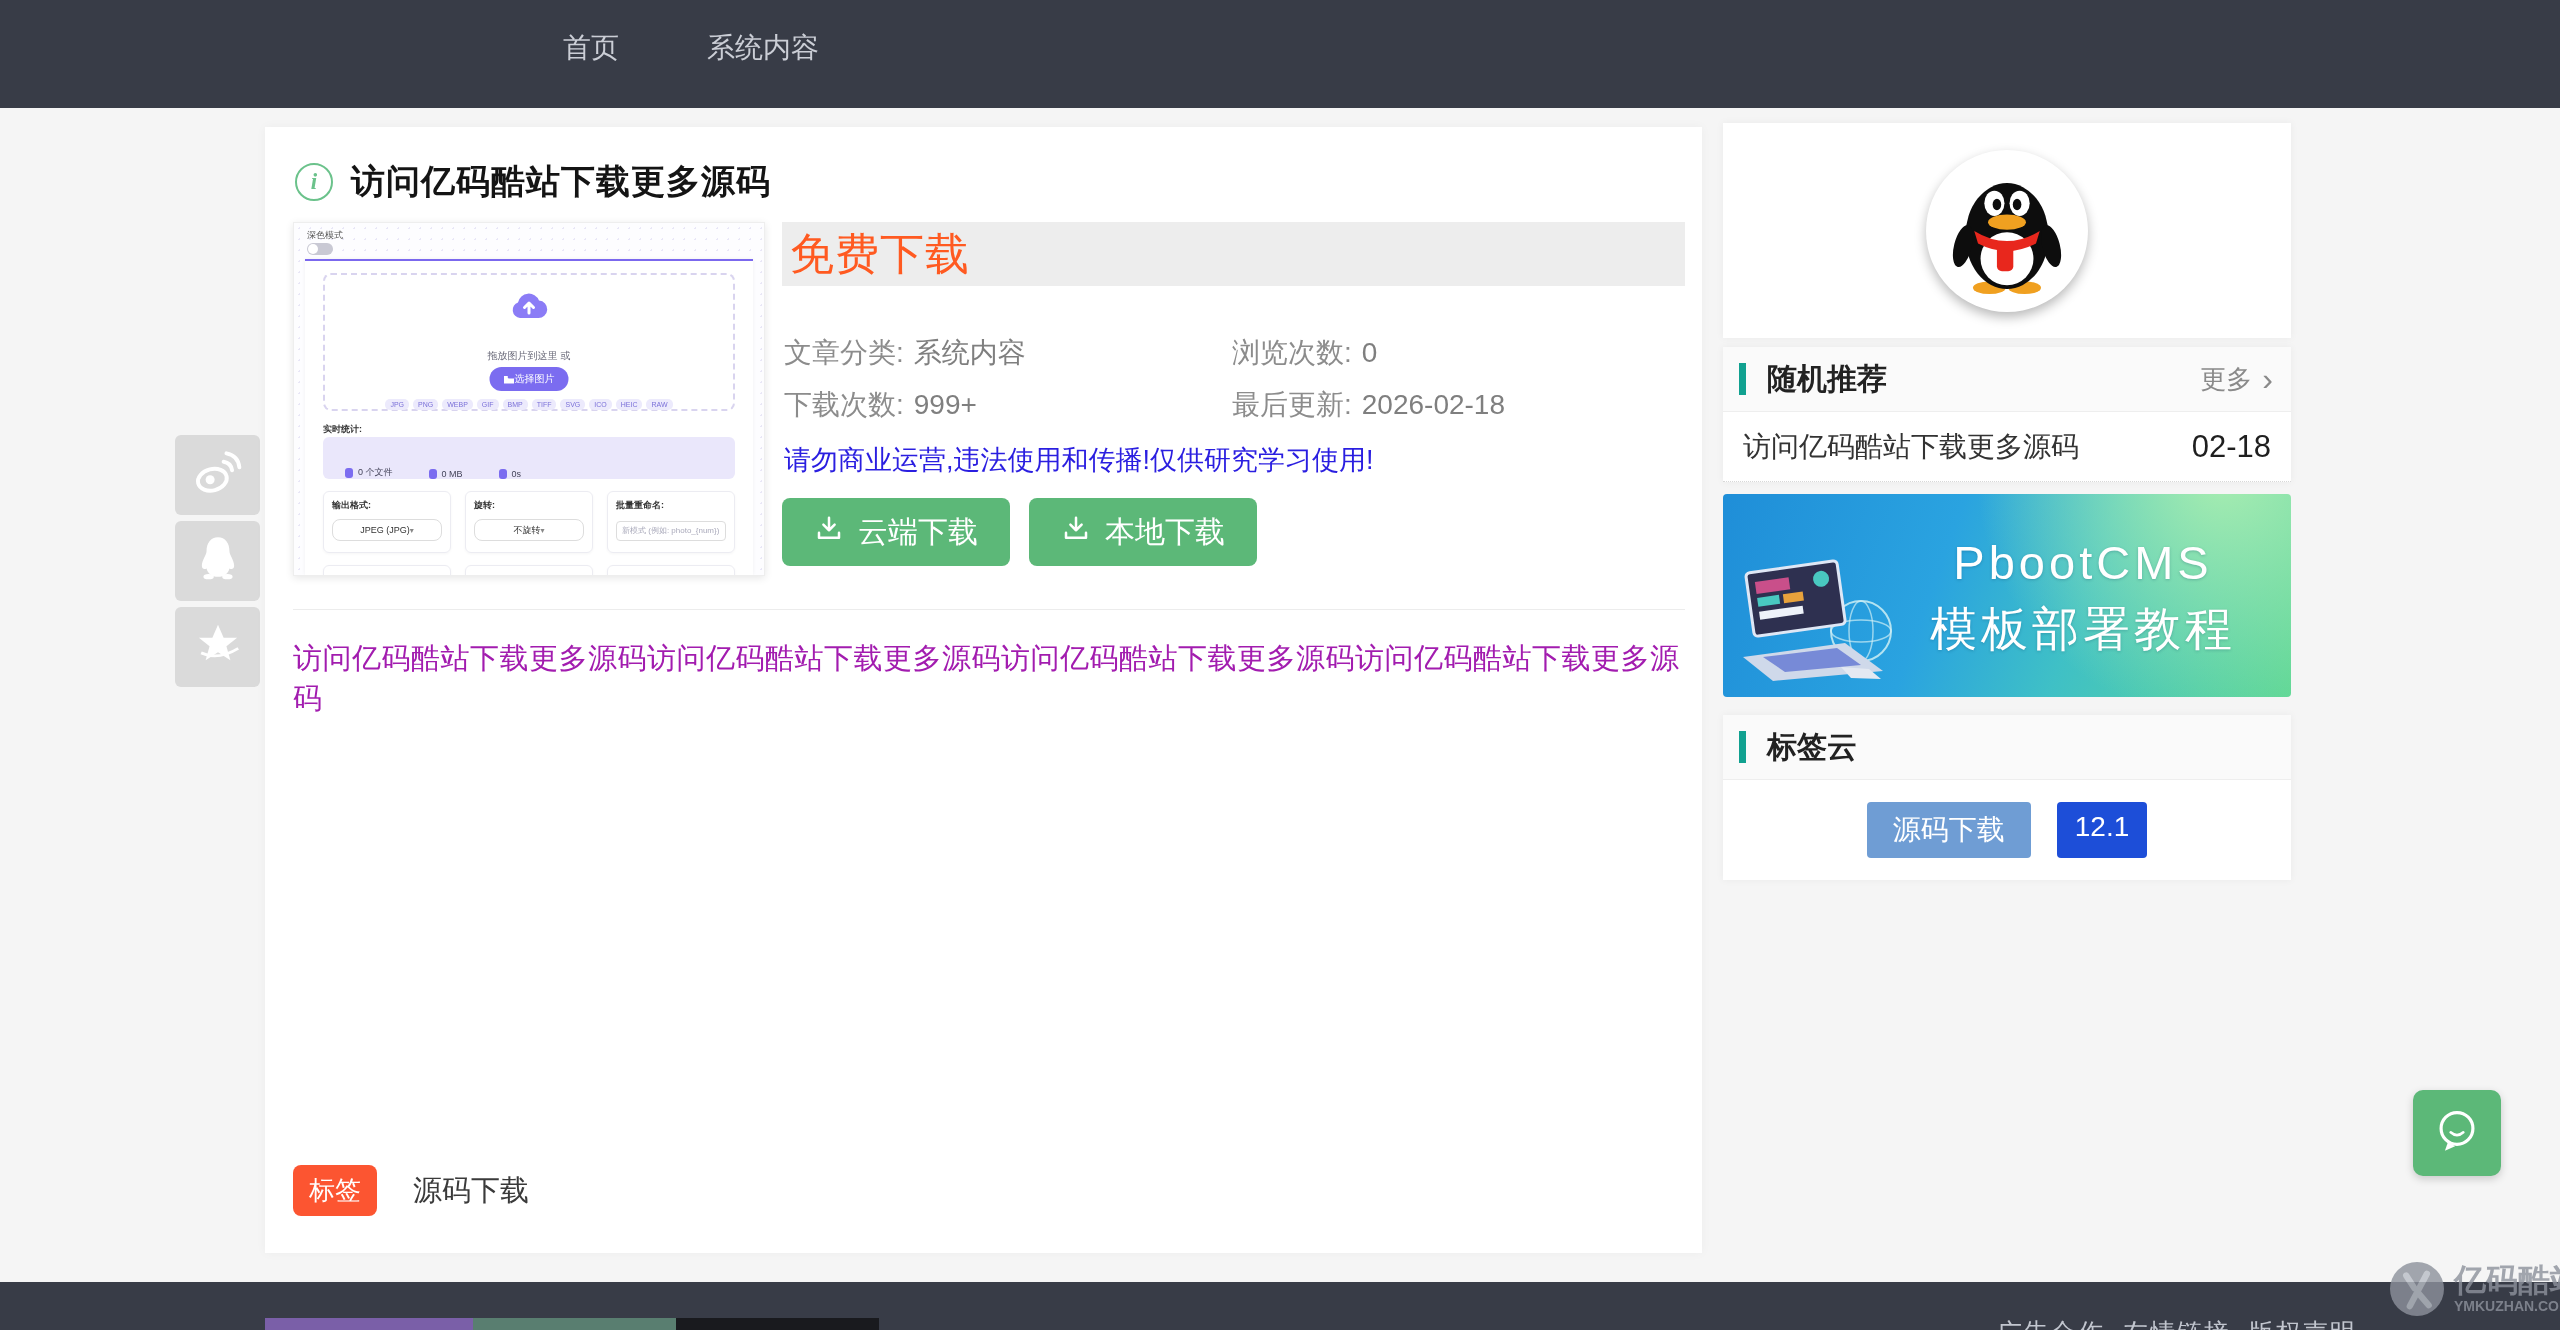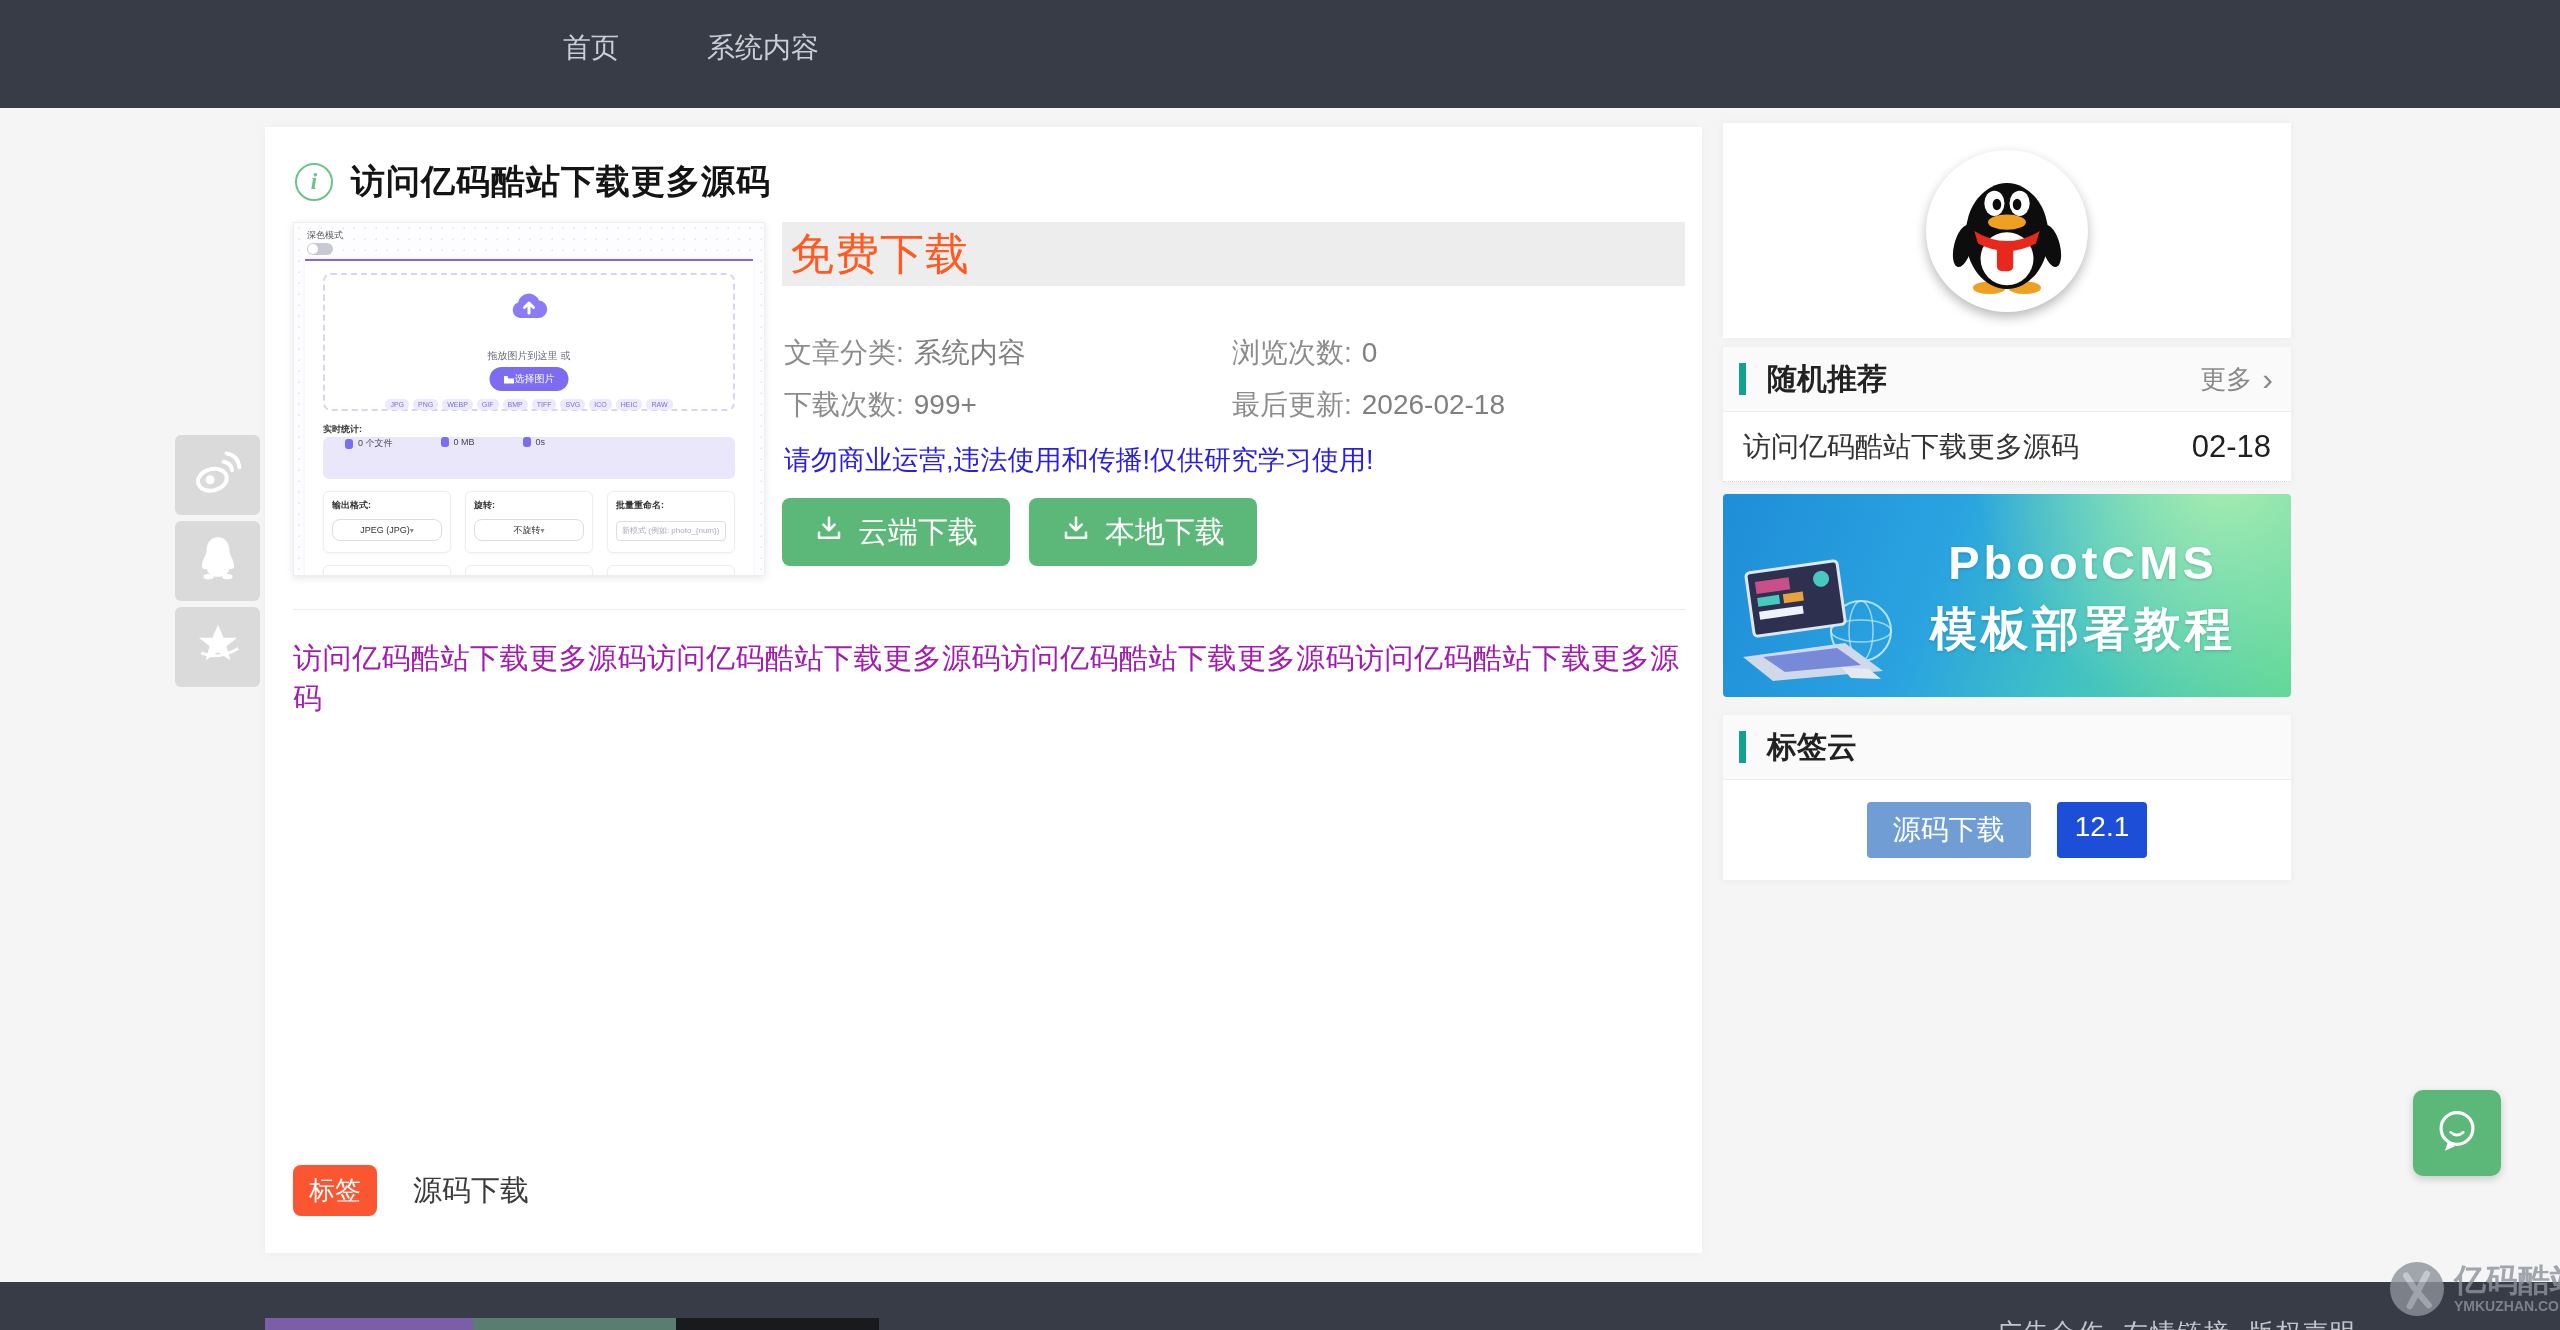--- a/index.html
+++ b/index.html
@@ -42,21 +42,21 @@
   .t-panel{position:absolute;left:11px;top:36px;right:11px;bottom:0;background:#fff;border-top:2px solid #7b68ee;box-shadow:0 0 4px rgba(0,0,0,.05)}
   .t-drop{position:absolute;left:18px;top:12px;right:18px;height:138px;border:2px dashed #d9d4ef;border-radius:8px;box-sizing:border-box}
   .t-cloud{position:absolute;left:50%;top:16px;transform:translateX(-50%)}
   .t-droptext{position:absolute;left:0;right:0;top:74px;text-align:center;font-size:10px;color:#6b6b7a}
   .t-selectbtn{position:absolute;left:50%;top:92px;transform:translateX(-50%);height:24px;padding:0 14px;border-radius:12px;
                background:#7b6cf0;color:#fff;font-size:10px;display:flex;align-items:center;white-space:nowrap}
   .t-pills{position:absolute;left:0;right:0;top:124px;display:flex;justify-content:center;gap:4px}
   .t-pill{font-size:7px;color:#7a70d8;background:#eceafc;border-radius:5px;padding:2px 5px}
   .t-statslabel{position:absolute;left:18px;top:162px;font-size:9px;font-weight:bold;color:#333}
   .t-statsbar{position:absolute;left:18px;top:176px;right:18px;height:42px;background:#eae7fb;border-radius:6px;
-              display:flex;align-items:flex-start;gap:48px;padding-left:22px;box-sizing:border-box}
+              display:flex;align-items:flex-end;gap:36px;padding-left:22px;box-sizing:border-box}
   .t-stat{display:flex;align-items:center;gap:5px;font-size:9px;color:#44445a}
   .t-dot{width:8px;height:10px;border-radius:3px;background:#7b6cf0;flex:none}
   .t-cards{position:absolute;left:18px;top:230px;right:18px;display:flex;gap:14px}
   .t-card{flex:1;height:62px;border:1px solid #ececf2;border-radius:6px;box-shadow:0 1px 3px rgba(0,0,0,.04);padding:7px 8px;box-sizing:border-box}
   .t-fl{font-size:9px;font-weight:bold;color:#333;margin-bottom:7px;white-space:nowrap}
   .t-select{height:20px;border:1px solid #ddd;border-radius:8px;display:flex;align-items:center;justify-content:center;
             padding:0 16px;font-size:9px;color:#333}
   .t-caret{font-size:8px;color:#888}
   .t-input{width:100%;height:20px;border:1px solid #ddd;border-radius:4px;box-sizing:border-box;font-size:8px;padding:0 5px;
            font-family:"Liberation Sans",sans-serif;color:#333}
@@ -95,21 +95,21 @@
   .more-chevron{font-size:32px;line-height:1;color:#8a8a8a}
   .rec-card{left:1723px;top:347px;width:568px}
   .rec-item{height:69px;display:flex;align-items:center;justify-content:space-between;padding:0 20px;
             border-bottom:1px dotted #d8d8d8;cursor:pointer}
   .rec-title{font-size:28px;color:#333}
   .rec-date{font-size:31px;color:#1f1f1f}
 
   .banner{position:absolute;left:1723px;top:494px;width:568px;height:203px;border-radius:4px;overflow:hidden;cursor:pointer;
           background:radial-gradient(circle at 88% -10%, #a8edb0, rgba(168,237,176,0) 45%),
                      linear-gradient(110deg,#1f8ed8 0%,#2aa3e0 38%,#3fc0c6 62%,#5fd795 100%)}
-  .banner-text{position:absolute;left:160px;top:36px;width:400px;text-align:center;color:#fff;font-weight:bold;
+  .banner-text{position:absolute;left:160px;top:36px;width:400px;text-align:center;color:#fff;font-weight:normal;
                font-size:47px;line-height:1.4;letter-spacing:4px;text-shadow:0 1px 3px rgba(0,60,90,.25)}
   .banner-laptop{position:absolute;left:10px;bottom:4px}
 
   .tagcloud-card{left:1723px;top:715px;width:568px;height:165px}
   .cloud-tags{display:flex;justify-content:center;gap:26px;margin-top:22px}
   .cloud-tag{font-size:28px;color:#fff;padding:9px 26px;border-radius:4px;cursor:pointer}
   .cloud-tag.t0{background:#6f9dd4}
   .cloud-tag.t1{background:#1d4ed8;padding:9px 18px}
 
   

